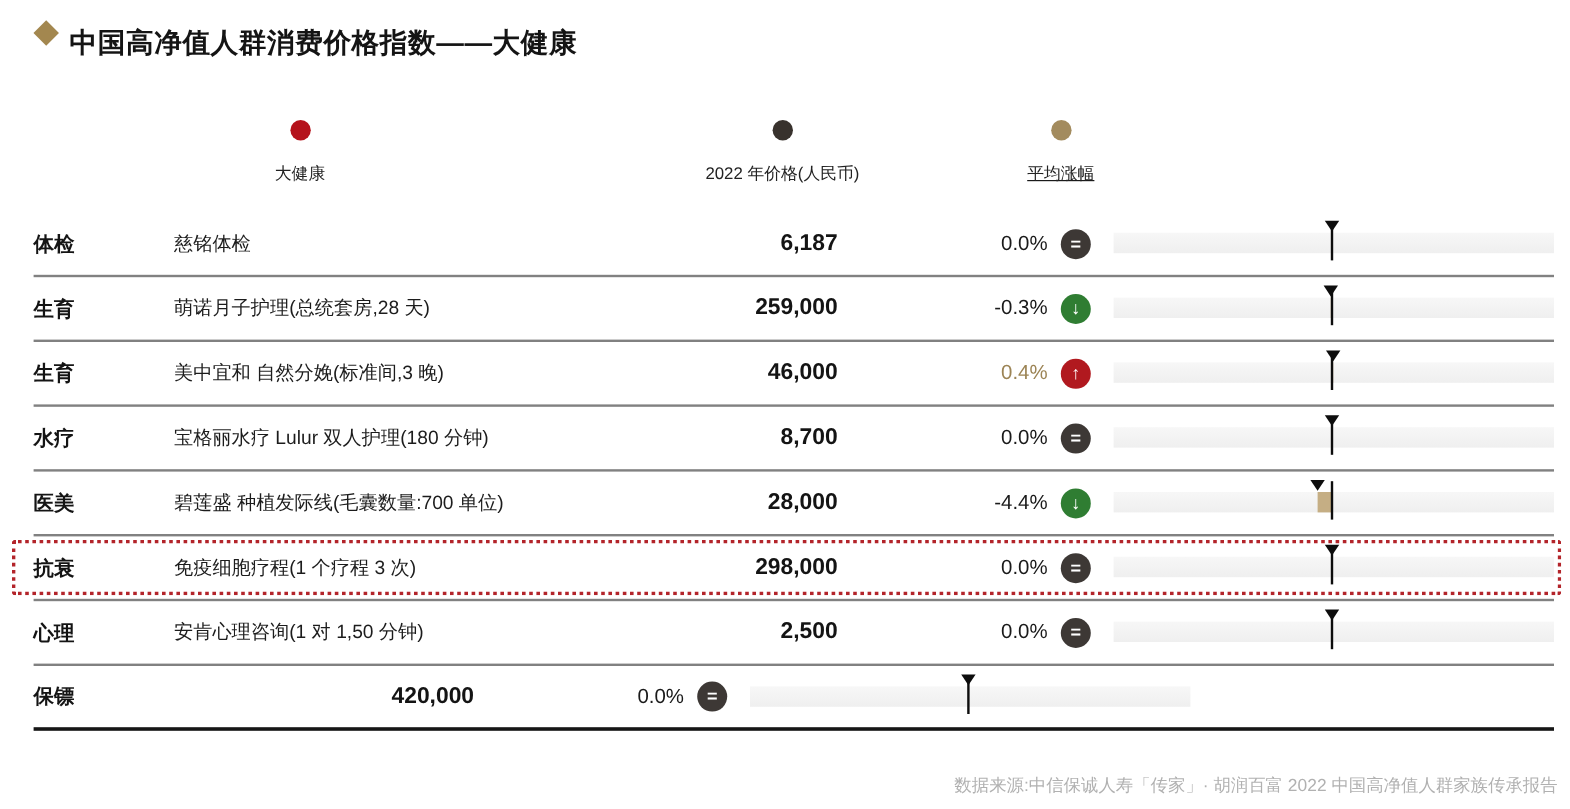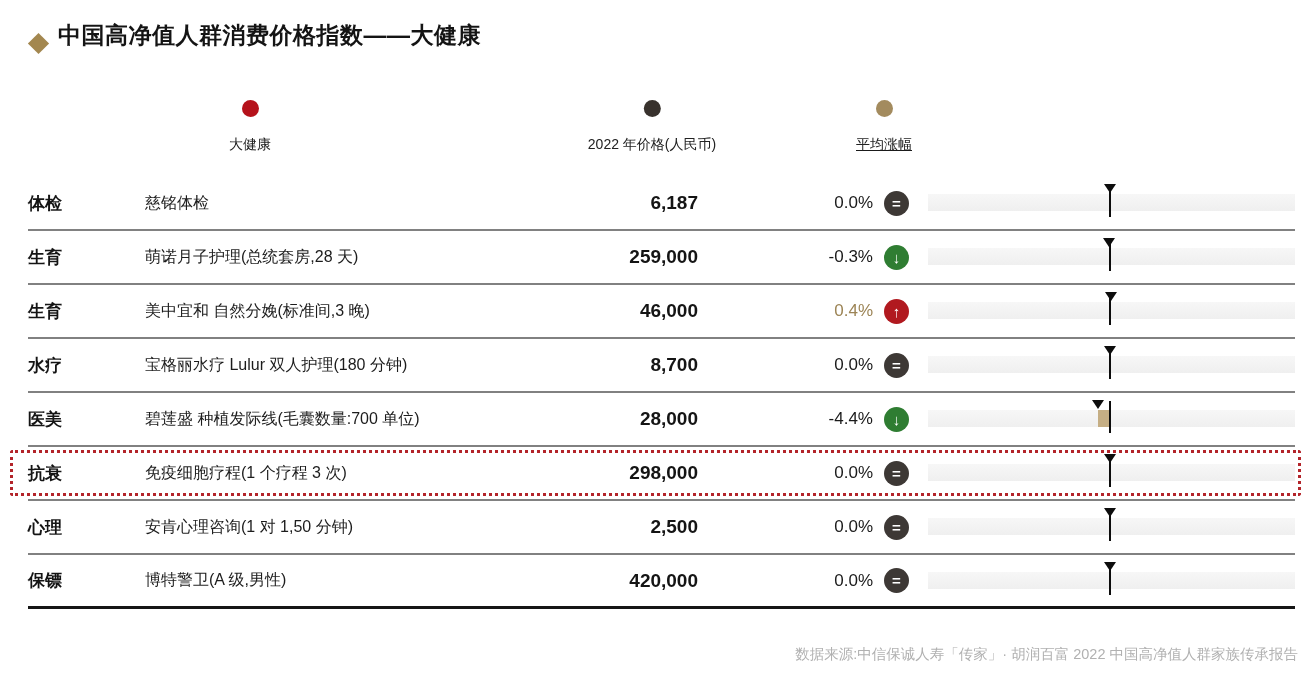--- a/index.html
+++ b/index.html
@@ -2,21 +2,21 @@
 <html><head>
 <meta charset="utf-8">
 <style>
   * { margin:0; padding:0; box-sizing:border-box; }
   html,body { background:#ffffff; }
   .page {
     position:relative; width:1308px; height:674px; background:#ffffff; overflow:hidden;
     font-family:"Liberation Sans","DejaVu Sans",sans-serif; color:#1a1a1a;
   }
   
-  .title-bar { position:absolute; top:20px; left:28px; display:flex; align-items:flex-end; }
+  .title-bar { position:absolute; top:20px; left:28px; display:flex; align-items:flex-start; }
   .diamond { width:15px; height:15px; background:#a3874f; transform:rotate(45deg); margin:0 12px 0 3px; flex:0 0 auto; }
   .title-text { font-size:23px; font-weight:bold; letter-spacing:0.5px; color:#141414; }
   
   .legend { position:absolute; top:100px; left:0; width:100%; height:50px; }
   .legend-item { position:absolute; transform:translateX(-50%); text-align:center; }
   .legend-dot { width:17px; height:17px; border-radius:50%; margin:0 auto; }
   .legend-label { margin-top:19px; font-size:14px; color:#222222; white-space:nowrap; }
   
   .price-table { position:absolute; top:177px; left:28px; width:1267px; }
   .row { position:relative; display:flex; align-items:center; height:54px; border-bottom:2px solid #818181; }
@@ -162,21 +162,20 @@
     <div class="icon-circle" style="background: rgb(61, 56, 53);">=</div>
     <div class="gauge-wrap">
       <div class="gauge-track"></div>
 
       <div class="gauge-centerline" style="left: 181px;"></div>
       <div class="gauge-needle" style="left: 182px;"></div>
     </div>
   </div>
       <div class="row">
     <div class="cell-category">保镖</div>
-    <div class="cell-item">博特警卫(A 级,男性)</div>
     <div class="cell-price">420,000</div>
     <div class="cell-change">0.0%</div>
     <div class="icon-circle" style="background: rgb(61, 56, 53);">=</div>
     <div class="gauge-wrap">
       <div class="gauge-track"></div>
 
       <div class="gauge-centerline" style="left: 181px;"></div>
       <div class="gauge-needle" style="left: 182px;"></div>
     </div>
   </div>

